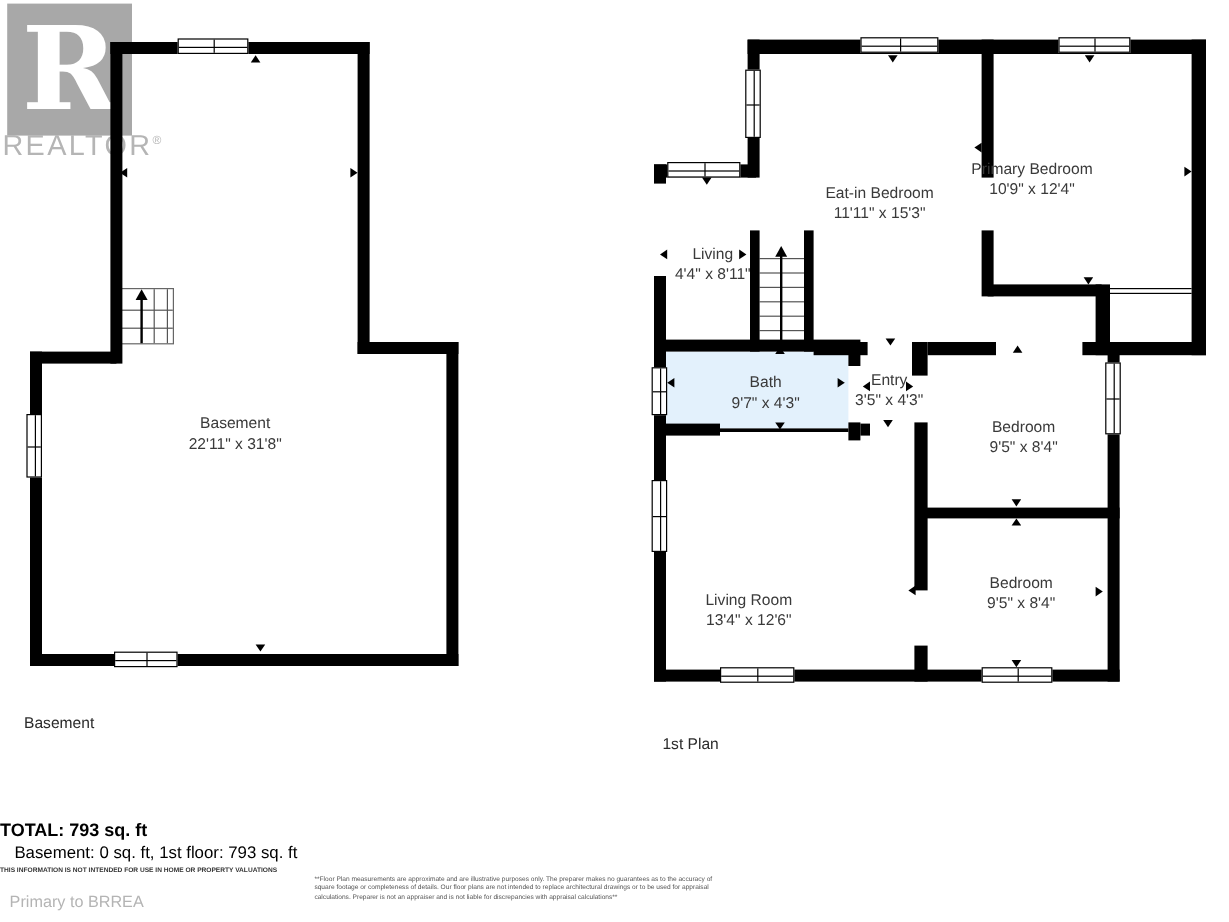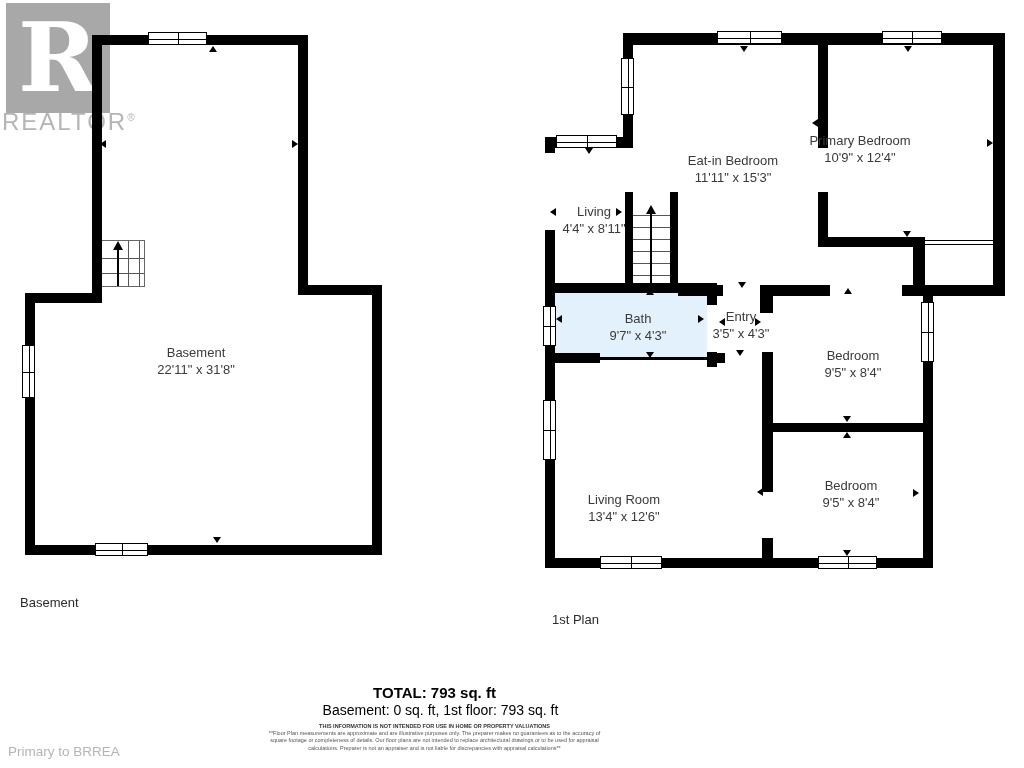--- a/index.html
+++ b/index.html
@@ -36,21 +36,21 @@
        border-left:5px solid transparent;border-right:5px solid transparent;border-bottom:9px solid #000;}
   
   .logo-box{position:absolute;left:6px;top:3px;width:104px;height:110px;background:#a8a8a8;z-index:0;
             display:flex;align-items:center;justify-content:center;}
   .logo-letter{color:#fff;font-family:"DejaVu Serif","Liberation Serif",serif;font-weight:bold;
                font-size:96px;line-height:1;}
   .logo-word{position:absolute;left:2px;top:108px;z-index:0;color:#b5b5b5;font-size:24px;
              letter-spacing:2px;font-family:"Liberation Sans",sans-serif;}
   .logo-word sup{font-size:10px;}
   
-  .footer{position:absolute;left:0;top:684px;width:869px;text-align:center;z-index:5;color:#000;}
+  .footer{position:absolute;left:0;top:684px;width:869px;text-align:left;z-index:5;color:#000;}
   .f-total{font-size:15px;font-weight:bold;}
   .f-line{font-size:14px;margin-top:1px;margin-left:12px;}
   .f-disc-title{font-size:5.5px;font-weight:bold;color:#333;margin-top:5px;}
   .f-disc-body{font-size:5.5px;color:#555;width:345px;margin:1px auto 0;line-height:1.35;}
   .license{position:absolute;left:8px;top:744px;font-size:13.5px;color:#b4b4b4;z-index:5;}
 </style>
 </head>
 <body>
 
 <div id="canvas">

